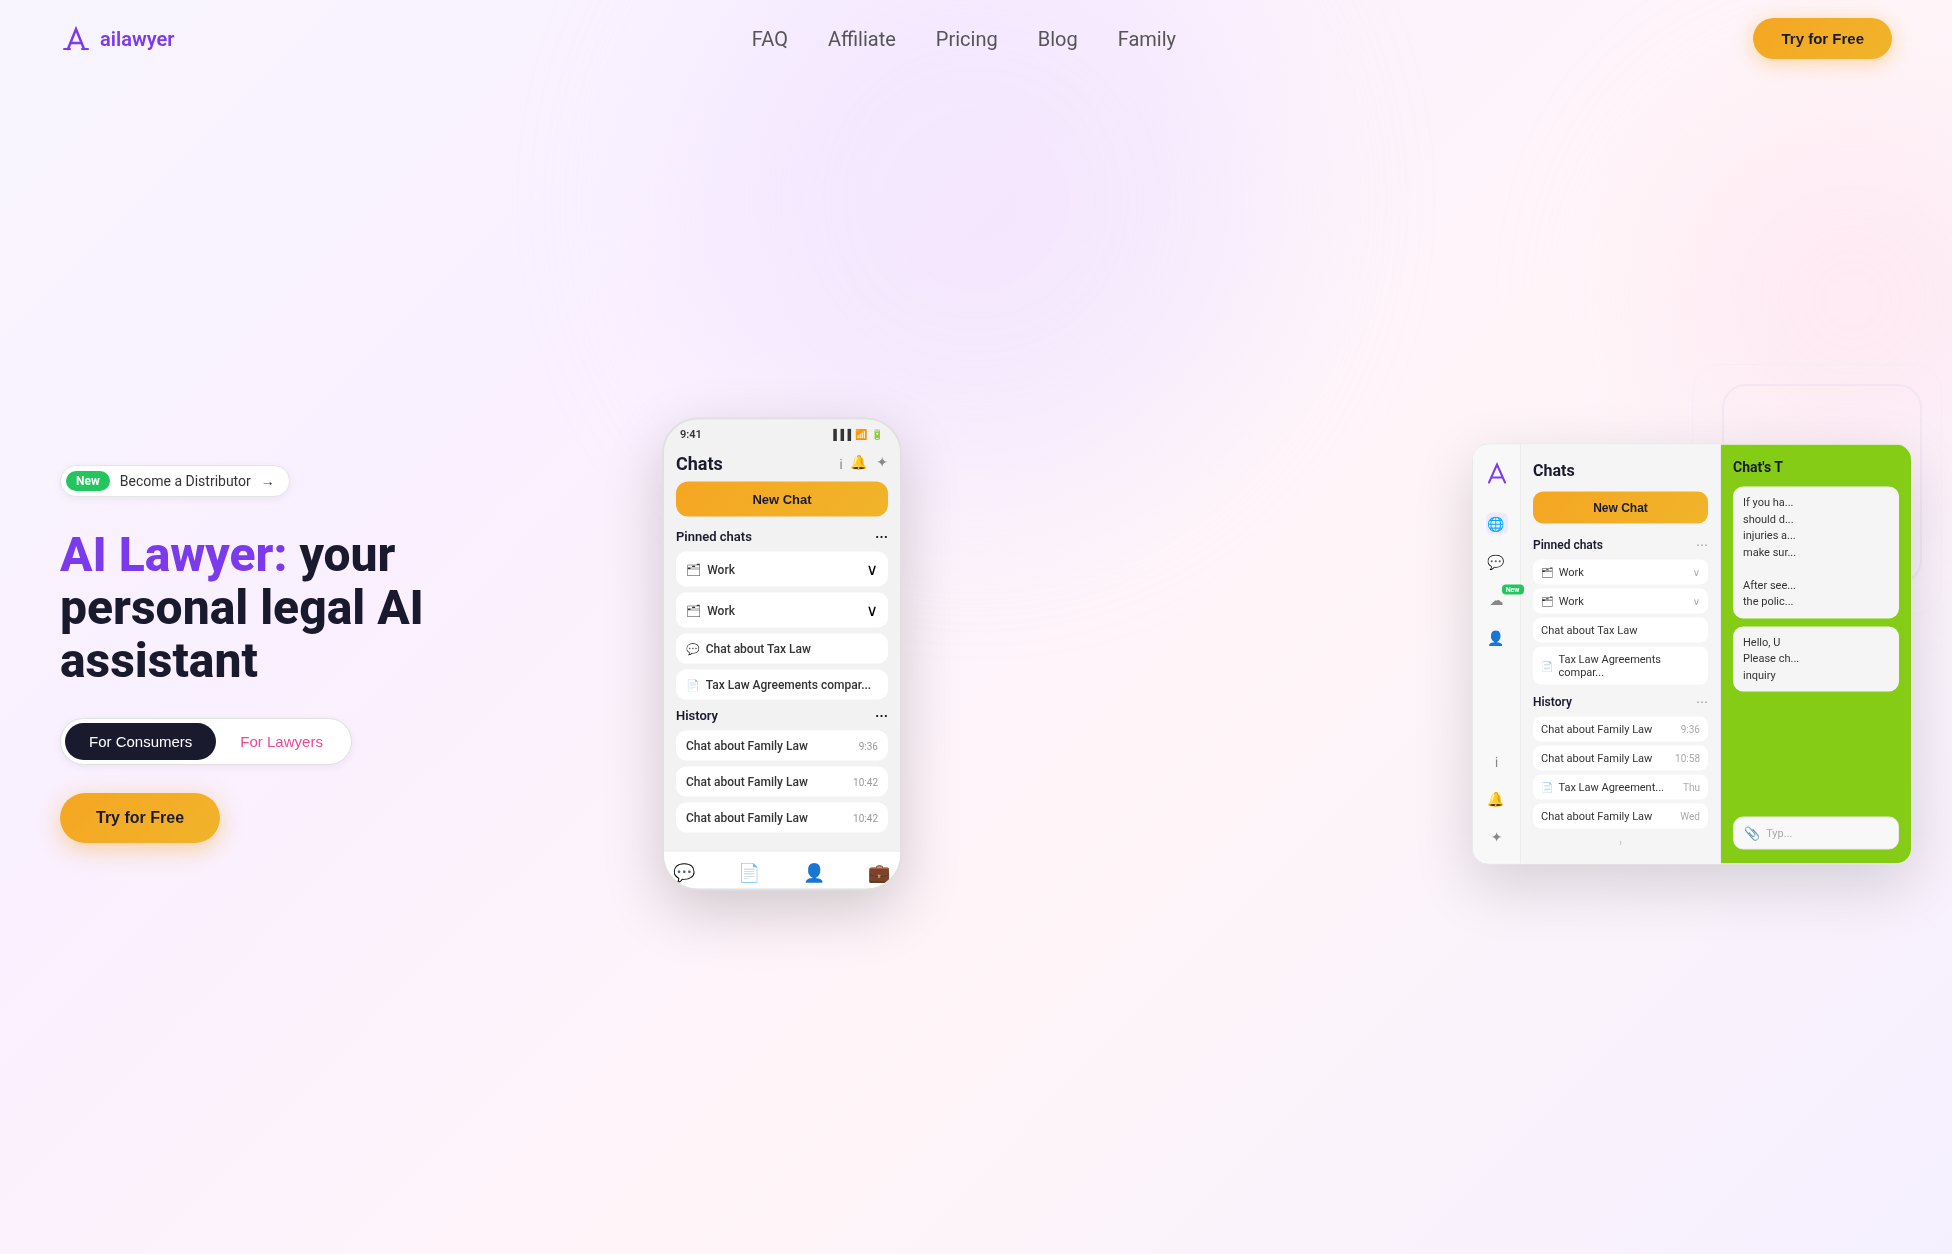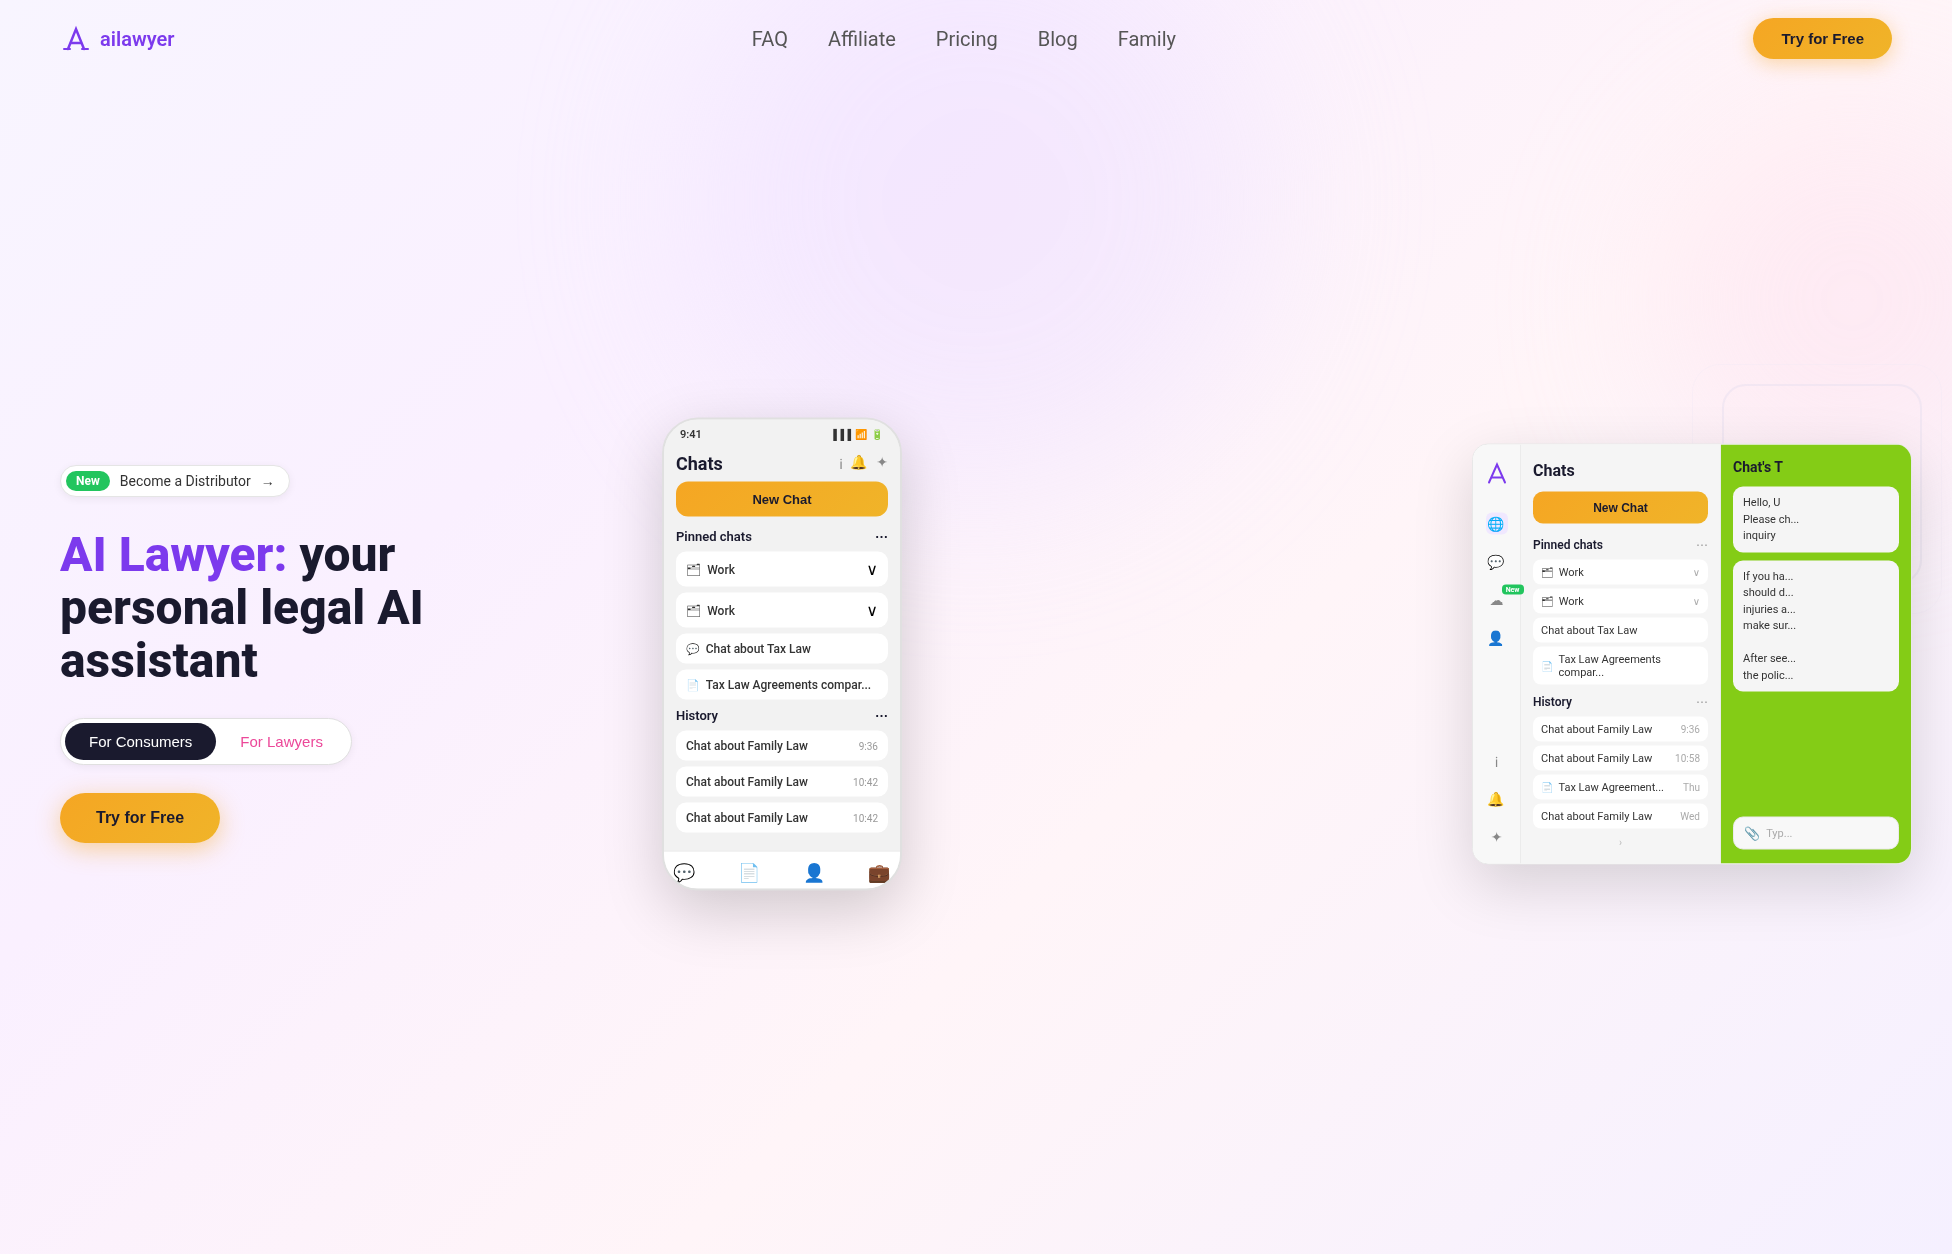--- a/index.html
+++ b/index.html
@@ -699,25 +699,25 @@
           
           <div style="display:flex;justify-content:center;margin-top:8px;">
             <span style="font-size:10px;color:#bbb;">›</span>
           </div>
         </div>
 
         <div class="desktop-chat-detail">
           <div class="detail-panel-title">Chat's T</div>
 
           <div class="chat-bubble">
+            If you ha...<br>should d...<br>injuries a...<br>make sur...<br><br>After see...<br>the polic...
+          </div>
+
+          <div class="chat-bubble">
             Hello, U<br>Please ch...<br>inquiry
-          </div>
-
-          <div class="chat-bubble">
-            If you ha...<br>should d...<br>injuries a...<br>make sur...<br><br>After see...<br>the polic...
           </div>
 
           <div class="chat-input-bar">
             <span style="color:#aaa;font-size:13px;">📎</span>
             <span style="flex:1;">Typ...</span>
           </div>
         </div>
       </div>
 
       <div class="corner-deco"></div>

